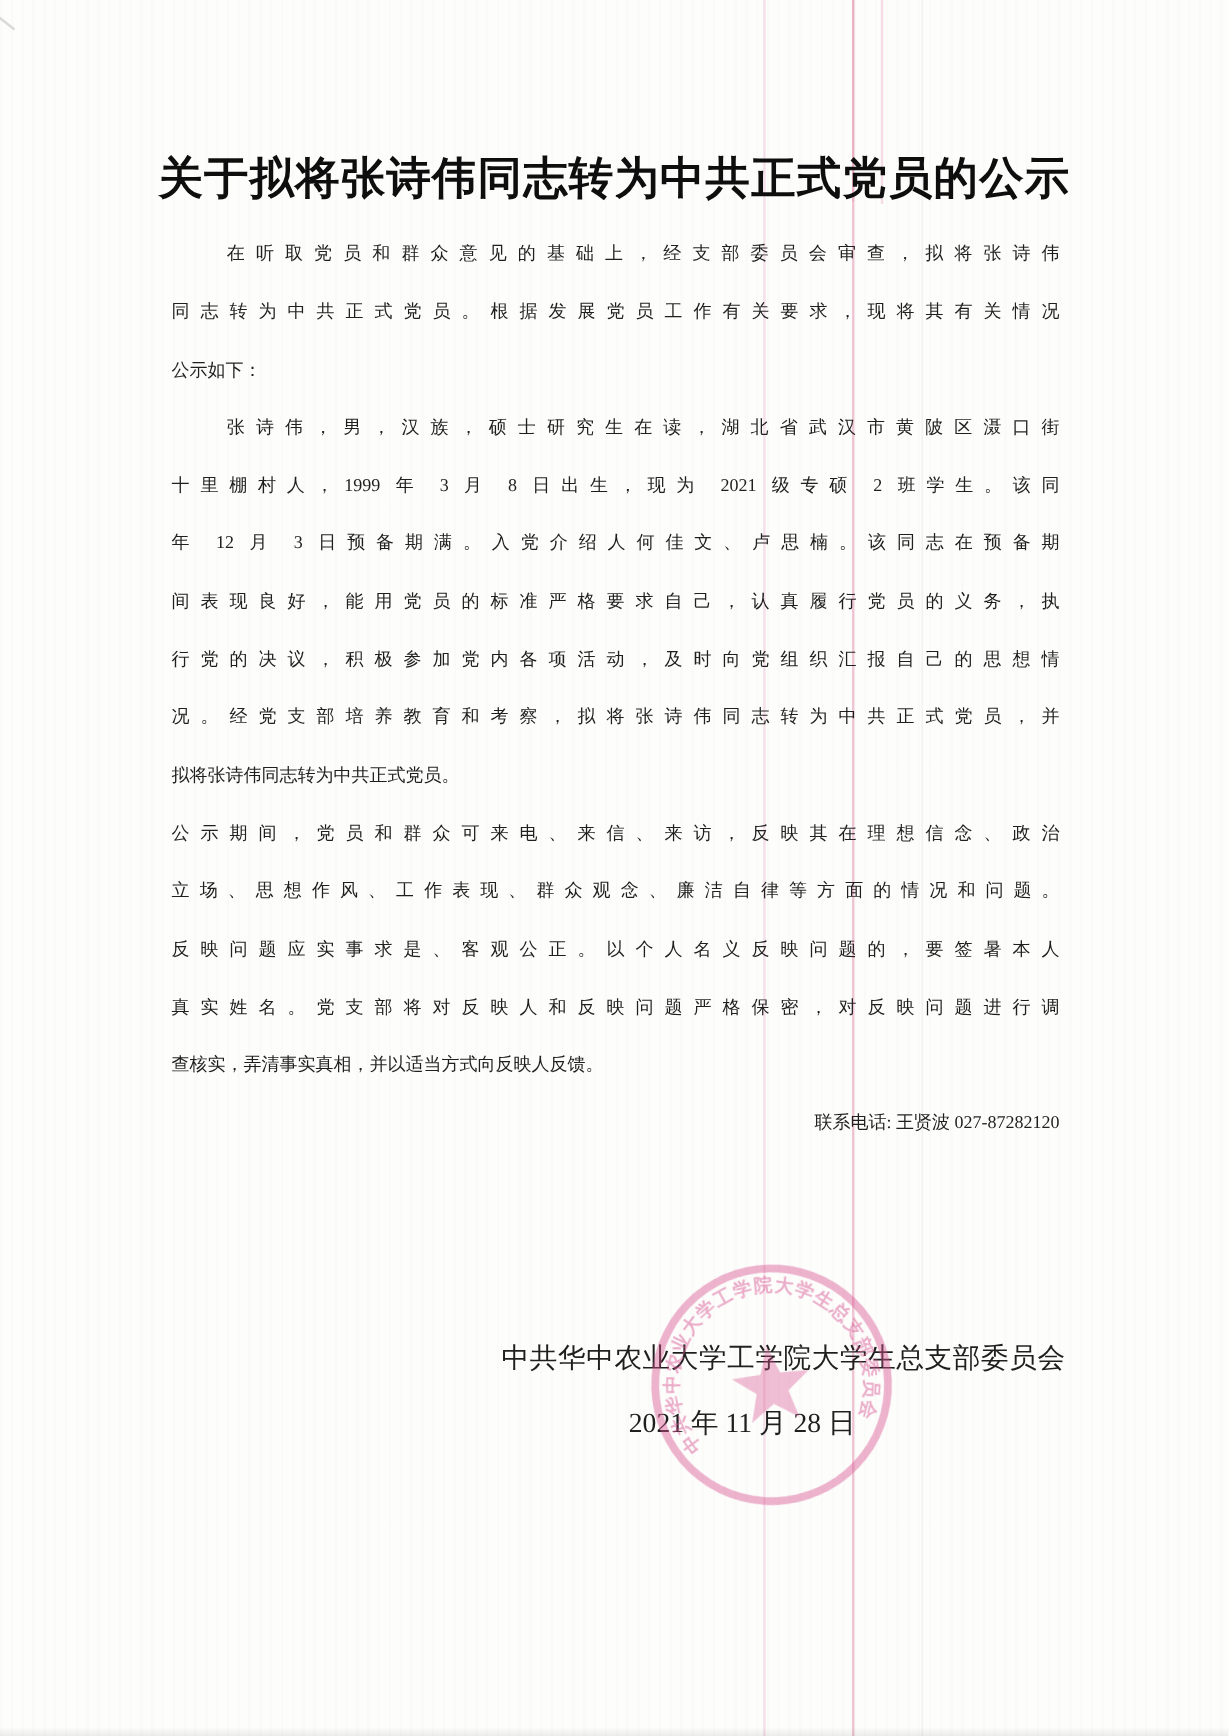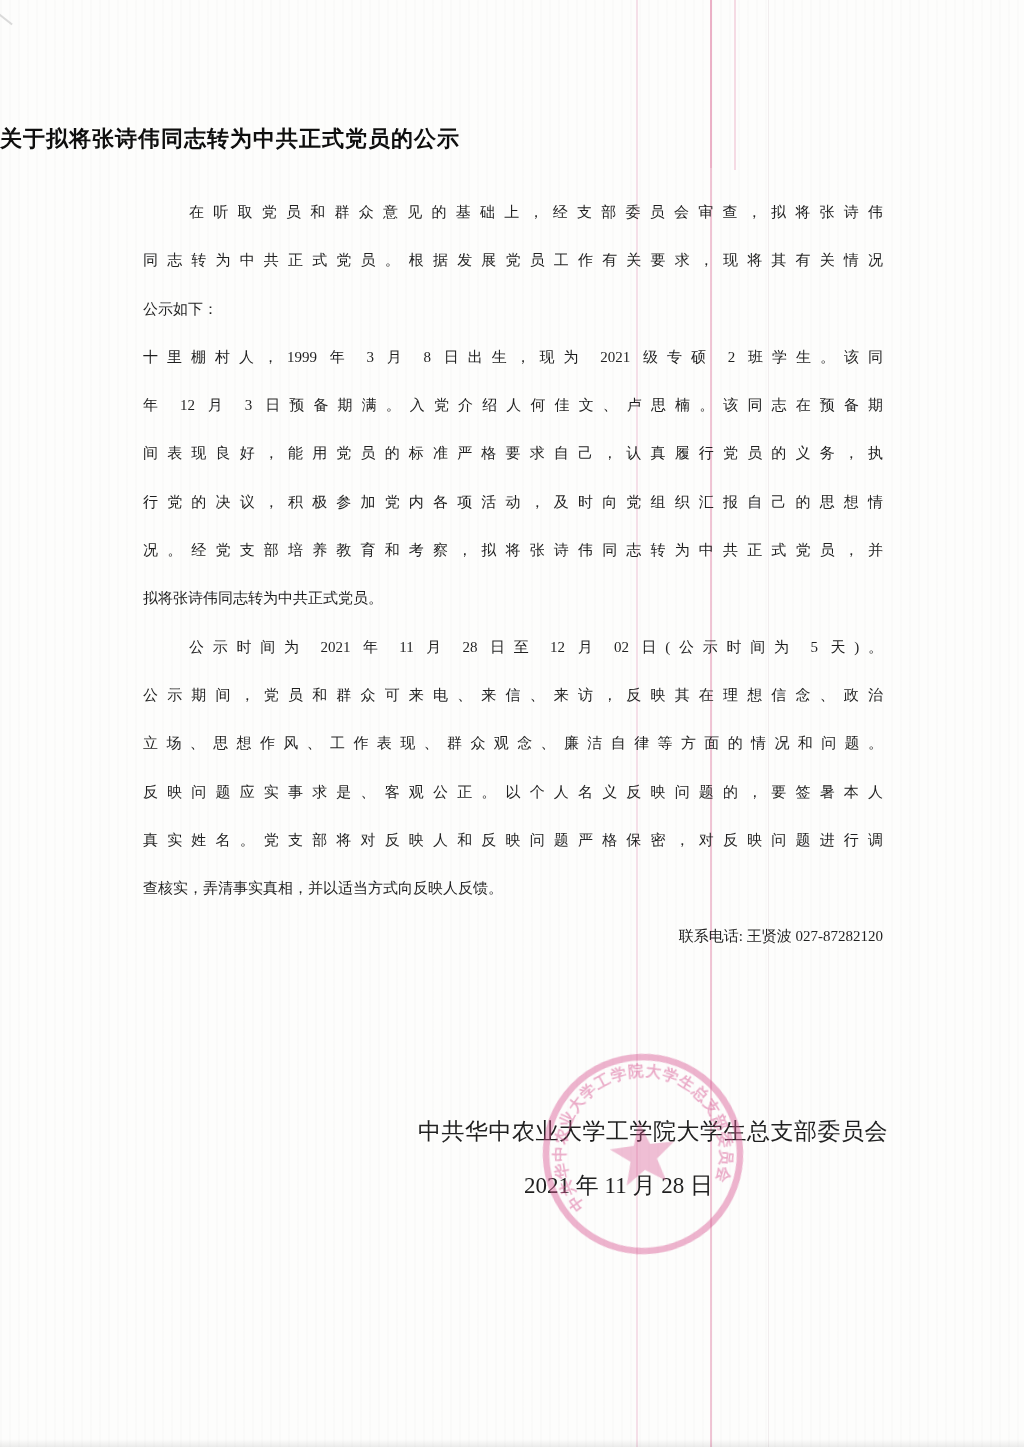--- a/index.html
+++ b/index.html
@@ -12,23 +12,23 @@
     color:#1f1f1f;
   }
   
   .page::before{
     content:"";position:absolute;inset:0;
     background:repeating-linear-gradient(90deg,rgba(0,0,0,0.012) 0 2px,rgba(0,0,0,0) 2px 9px);
     pointer-events:none;
   }
   .title{
     position:absolute;left:0;top:124px;width:1024px;height:46px;
-    margin:0;
+    margin:0;text-align:center;
     font-family:Liberation Serif, serif;
-    font-size:22px;font-weight:800;letter-spacing:1px;color:#0e0e0e;
+    font-size:37px;font-weight:800;letter-spacing:1px;color:#0e0e0e;
   }
   .body-block{
     position:absolute;left:143px;top:188px;width:740px;
   }
   .line{
     height:48.3px;line-height:48.3px;
     font-size:15px;white-space:nowrap;
   }
   .line.just{
     white-space:normal;
@@ -80,27 +80,27 @@
   <div class="scanline d"></div>
   <div class="corner-mark"></div>
 
   <h1 class="title">关于拟将张诗伟同志转为中共正式党员的公示</h1>
 
   <div class="body-block">
     <div id="paragraphs">
         <div class="line indent just">在听取党员和群众意见的基础上，经支部委员会审查，拟将张诗伟</div>
         <div class="line just">同志转为中共正式党员。根据发展党员工作有关要求，现将其有关情况</div>
         <div class="line">公示如下：</div>
+        <div class="line indent just">张诗伟，男，汉族，硕士研究生在读，湖北省武汉市黄陂区滠口街</div>
         <div class="line just">十里棚村人，1999 年 3 月 8 日出生，现为 2021 级专硕 2 班学生。该同</div>
         <div class="line just">年 12 月 3 日预备期满。入党介绍人何佳文、卢思楠。该同志在预备期</div>
         <div class="line just">间表现良好，能用党员的标准严格要求自己，认真履行党员的义务，执</div>
         <div class="line just">行党的决议，积极参加党内各项活动，及时向党组织汇报自己的思想情</div>
         <div class="line just">况。经党支部培养教育和考察，拟将张诗伟同志转为中共正式党员，并</div>
         <div class="line">拟将张诗伟同志转为中共正式党员。</div>
-        <div class="line indent just">公示时间为 2021 年 11 月 28 日至 12 月 02 日(公示时间为 5 天)。</div>
         <div class="line just">公示期间，党员和群众可来电、来信、来访，反映其在理想信念、政治</div>
         <div class="line just">立场、思想作风、工作表现、群众观念、廉洁自律等方面的情况和问题。</div>
         <div class="line just">反映问题应实事求是、客观公正。以个人名义反映问题的，要签暑本人</div>
         <div class="line just">真实姓名。党支部将对反映人和反映问题严格保密，对反映问题进行调</div>
         <div class="line">查核实，弄清事实真相，并以适当方式向反映人反馈。</div>
       </div>
     <div class="line indent contact">联系电话: 王贤波   027-87282120</div>
   </div>
 
   <div class="signature">中共华中农业大学工学院大学生总支部委员会</div>

